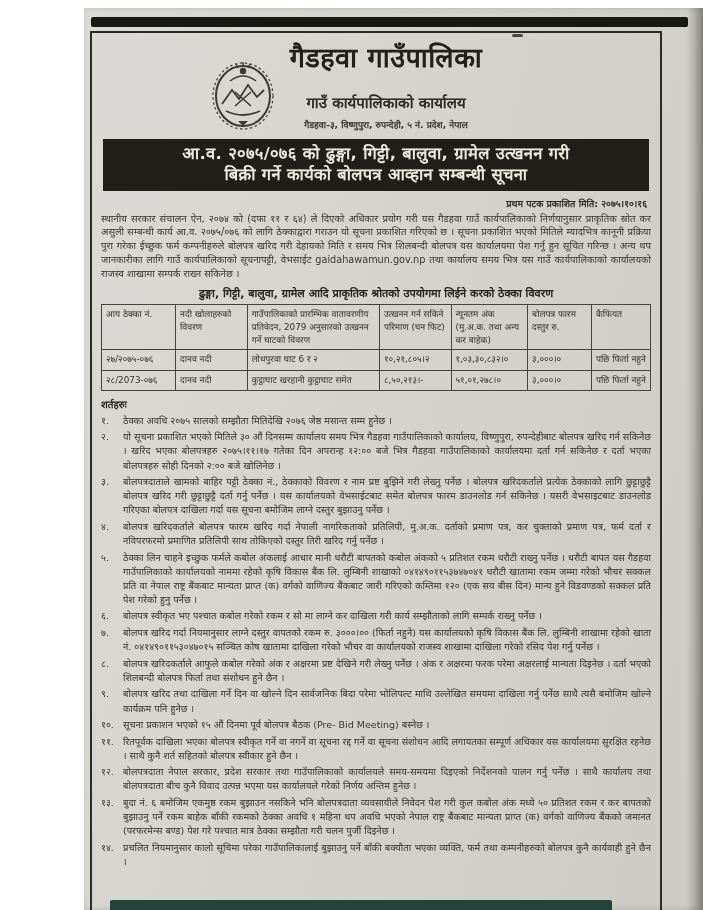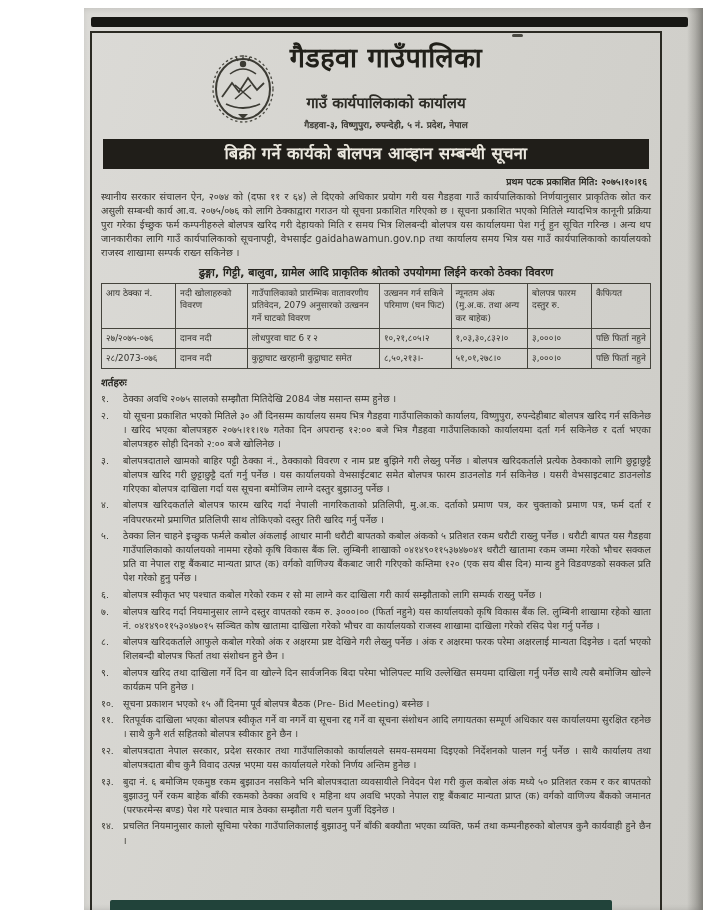--- a/index.html
+++ b/index.html
@@ -28,21 +28,21 @@
   }
   .frame {
     position: absolute; left: 6px; top: 23px;
     width: 572px; height: 950px;
     border: 2px solid #2b2a23;
     box-sizing: border-box;
     padding: 0 9px;
     background: transparent;
   }
   .masthead {
-    display: flex; align-items: center; justify-content: center;
+    display: flex; align-items: flex-end; justify-content: center;
     padding: 10px 0 4px 0; gap: 14px;
   }
   .emblem { width: 66px; height: 74px; flex: 0 0 auto; margin-left: -60px; }
   .masthead-text { text-align: center; }
   .muni {
     font-size: 27px; font-weight: bold; color: #21201a;
     letter-spacing: 0.5px; line-height: 1.1;
   }
   .office {
     font-size: 15px; font-weight: bold; color: #2c2b25; margin-top: 19px;
@@ -128,20 +128,21 @@
         </svg>
       </div>
       <div class="masthead-text">
         <div class="muni">गैडहवा गाउँपालिका</div>
         <div class="office">गाउँ कार्यपालिकाको कार्यालय</div>
         <div class="address">गैडहवा-३, विष्णुपुरा, रुपन्देही, ५ नं. प्रदेश, नेपाल</div>
       </div>
     </div>
 
     <div class="banner">
+      <div>आ.व. २०७५/०७६ को ढुङ्गा, गिट्टी, बालुवा, ग्रामेल उत्खनन गरी</div>
       <div>बिक्री गर्ने कार्यको बोलपत्र आव्हान सम्बन्धी सूचना</div>
     </div>
 
     <div class="pubdate">प्रथम पटक प्रकाशित मिति: २०७५।१०।१६</div>
 
     <p class="intro">स्थानीय सरकार संचालन ऐन, २०७४ को (दफा ११ र ६४) ले दिएको अधिकार प्रयोग गरी यस गैडहवा गाउँ कार्यपालिकाको निर्णयानुसार प्राकृतिक स्रोत कर असुली सम्बन्धी कार्य आ.व. २०७५/०७६ को लागि ठेक्काद्वारा गराउन यो सूचना प्रकाशित गरिएको छ । सूचना प्रकाशित भएको मितिले म्यादभित्र कानूनी प्रक्रिया पुरा गरेका ईच्छुक फर्म कम्पनीहरुले बोलपत्र खरिद गरी देहायको मिति र समय भित्र शिलबन्दी बोलपत्र यस कार्यालयमा पेश गर्नु हुन सूचित गरिन्छ । अन्य थप जानकारीका लागि गाउँ कार्यपालिकाको सूचनापट्टी, वेभसाईट gaidahawamun.gov.np तथा कार्यालय समय भित्र यस गाउँ कार्यपालिकाको कार्यालयको राजस्व शाखामा सम्पर्क राख्न सकिनेछ ।</p>
 
     <div class="caption">ढुङ्गा, गिट्टी, बालुवा, ग्रामेल आदि प्राकृतिक श्रोतको उपयोगमा लिईने करको ठेक्का विवरण</div>
 
     <table class="tender">
@@ -176,21 +177,21 @@
           <td>पछि फिर्ता नहुने</td>
         </tr>
       </tbody>
     </table>
 
     <div class="terms-heading">शर्तहरुः</div>
 
     <div class="terms">
       <div class="term">
           <span class="tnum">१.</span>
-          <span class="ttext">ठेक्का अवधि २०७५ सालको सम्झौता मितिदेखि 2084 जेष्ठ मसान्त सम्म हुनेछ ।</span>
+          <span class="ttext">ठेक्का अवधि २०७५ सालको सम्झौता मितिदेखि २०७६ जेष्ठ मसान्त सम्म हुनेछ ।</span>
         </div>
       <div class="term">
           <span class="tnum">२.</span>
           <span class="ttext">यो सूचना प्रकाशित भएको मितिले ३० औं दिनसम्म कार्यालय समय भित्र गैडहवा गाउँपालिकाको कार्यालय, विष्णुपुरा, रुपन्देहीबाट बोलपत्र खरिद गर्न सकिनेछ । खरिद भएका बोलपत्रहरु २०७५।११।१७ गतेका दिन अपरान्ह १२:०० बजे भित्र गैडहवा गाउँपालिकाको कार्यालयमा दर्ता गर्न सकिनेछ र दर्ता भएका बोलपत्रहरु सोही दिनको २:०० बजे खोलिनेछ ।</span>
         </div>
       <div class="term">
           <span class="tnum">३.</span>
           <span class="ttext">बोलपत्रदाताले खामको बाहिर पट्टी ठेक्का नं., ठेक्काको विवरण र नाम प्रष्ट बुझिने गरी लेख्नु पर्नेछ । बोलपत्र खरिदकर्ताले प्रत्येक ठेक्काको लागि छुट्टाछुट्टै बोलपत्र खरिद गरी छुट्टाछुट्टै दर्ता गर्नु पर्नेछ । यस कार्यालयको वेभसाईटबाट समेत बोलपत्र फारम डाउनलोड गर्न सकिनेछ । यसरी वेभसाइटबाट डाउनलोड गरिएका बोलपत्र दाखिला गर्दा यस सूचना बमोजिम लाग्ने दस्तुर बुझाउनु पर्नेछ ।</span>
         </div>
       <div class="term">

